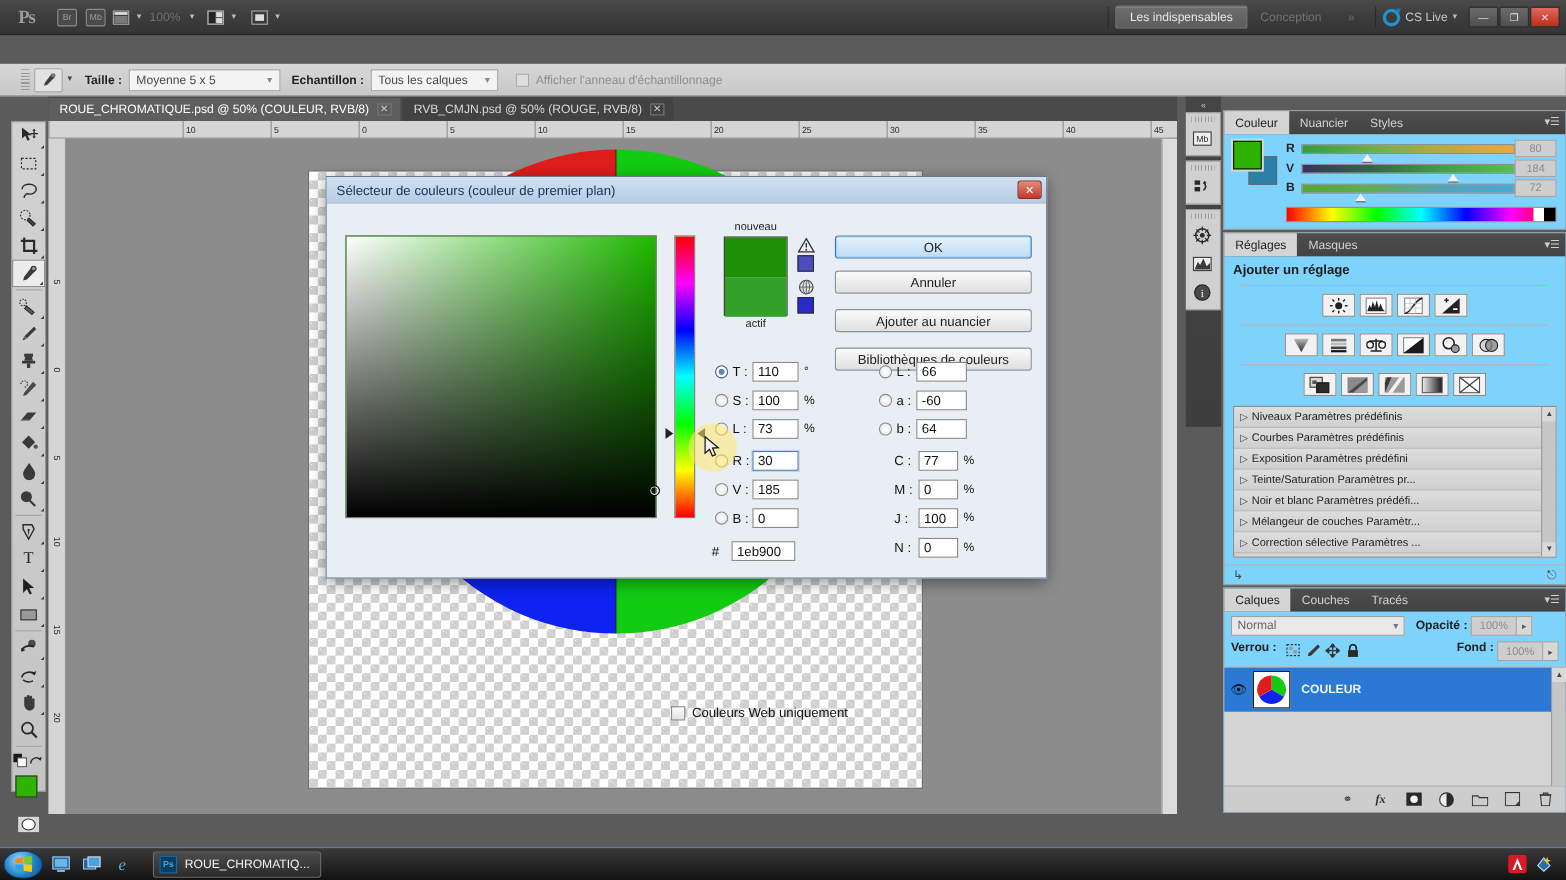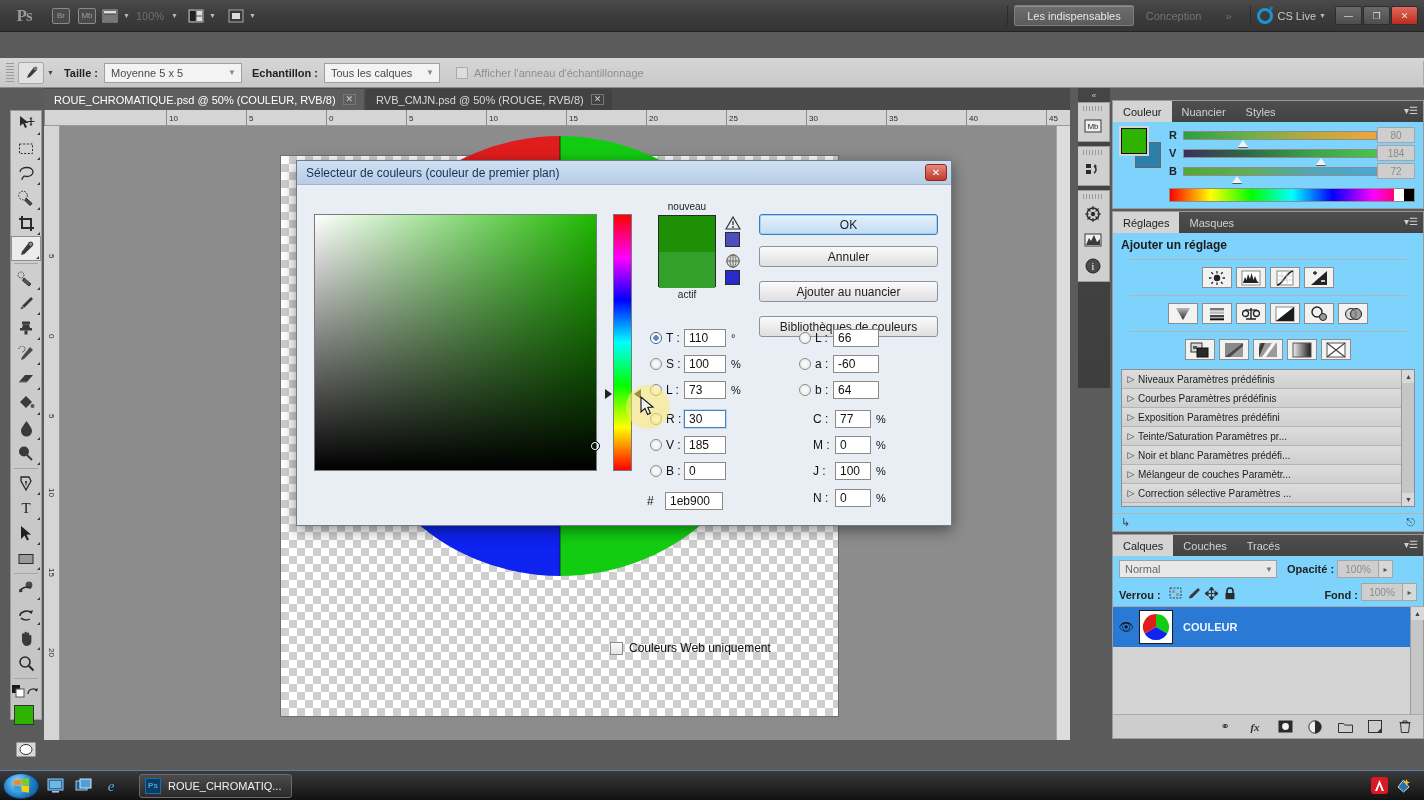--- a/index.html
+++ b/index.html
@@ -74,21 +74,21 @@
   }
   .menu-item {
     padding: 3px 10px; color: #e2e2e2; font-size: 12px;
   }
 
   
   .optionsbar {
     position: absolute; left: 0; top: 58px; width: 1424px; height: 30px;
     background: linear-gradient(#d7d7d7,#c8c8c8);
     border-bottom: 1px solid #8b8b8b;
-    display: flex; align-items: center; padding-left: 6px;
+    display: flex; align-items: center; padding-left: 19px;
   }
   .opt-grip { width: 8px; height: 20px; margin-right: 4px;
     background: repeating-linear-gradient(#999 0 1px, transparent 1px 3px); }
   .opt-tool {
     width: 26px; height: 22px; display: flex; align-items: center; justify-content: center;
     border: 1px solid #a8a8a8; background: #e2e2e2; border-radius: 2px;
   }
   .opt-label { font-size: 11px; color: #222; margin: 0 6px 0 10px; font-weight: bold; }
   .opt-select {
     height: 20px; background: #f3f3f3; border: 1px solid #a0a0a0;
@@ -258,21 +258,21 @@
 
   .layer-opts { display: flex; align-items: center; padding: 4px 6px; }
   .blend-sel { width: 158px; height: 18px; background: #e8e8e8; border: 1px solid #a0a0a0;
     font-size: 11px; color: #666; display: flex; align-items: center; justify-content: space-between;
     padding: 0 3px 0 5px; }
   .op-lbl { font-size: 11px; font-weight: bold; color: #222; margin-left: 10px; }
   .op-val { width: 42px; height: 18px; background: #cecece; border: 1px solid #a5a5a5;
     font-size: 10px; color: #8b8b8b; text-align: center; line-height: 17px; margin-left: 3px; }
   .op-arw { width: 14px; height: 18px; border: 1px solid #a5a5a5; border-left: none;
     background: #d8d8d8; font-size: 8px; color: #555; text-align: center; line-height: 17px; }
-  .lock-row { display: flex; align-items: flex-end; padding: 1px 6px 5px; }
+  .lock-row { display: flex; align-items: flex-start; padding: 1px 6px 5px; }
   .lock-icn { width: 18px; height: 16px; display: flex; align-items: center; justify-content: center; }
   .layer-list { border-top: 1px solid #a9a9a9; height: 108px; background: #d4d4d4; position: relative; }
   .layer-row { display: flex; align-items: center; height: 40px; background: #2a79d4; }
   .eye { width: 26px; text-align: center; font-size: 12px; color: #111; }
   .lthumb { width: 34px; height: 34px; border: 1px solid #1c1c1c; background: #fff;
     position: relative; overflow: hidden; }
   .lname { margin-left: 10px; font-size: 11px; font-weight: bold; color: #eef6ff; }
   .layer-scroll { position: absolute; right: 0; top: 0; width: 13px; height: 100%;
     background: #c6c6c6; border-left: 1px solid #9b9b9b; }
   .layer-footer { height: 24px; border-top: 1px solid #aaa;

